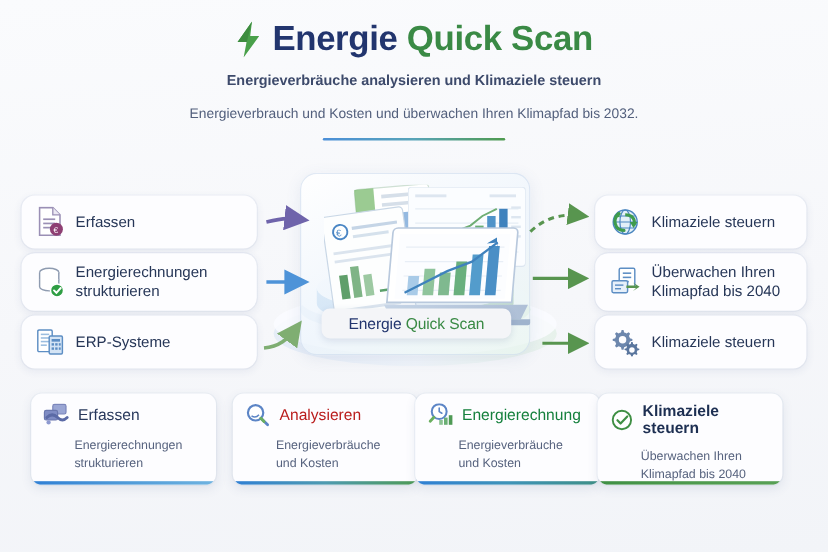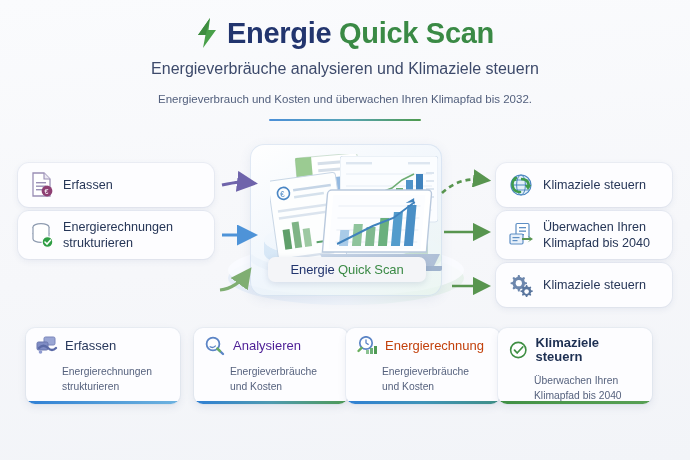--- a/index.html
+++ b/index.html
@@ -19,21 +19,21 @@
   .header { position: absolute; left: 0; top: 0; width: 690px; text-align: center; }
   .title-row {
     display: flex; align-items: center; justify-content: center;
     gap: 9px; margin-top: 18px;
   }
   .bolt { width: 22px; height: 30px; display: block; }
   .title { font-size: 29px; font-weight: bold; letter-spacing: -0.3px; line-height: 1; }
   .t-dark { color: #22356e; }
   .t-green { color: #3a8a45; }
   .subtitle {
-    margin-top: 12px; font-size: 16px; color: #3d4a6b; font-weight: 400;
+    margin-top: 12px; font-size: 12px; color: #3d4a6b; font-weight: 700;
   }
   .lead {
     margin-top: 12px; font-size: 11.5px; color: #53607d; line-height: 1.72;
     width: 520px; margin-left: auto; margin-right: auto;
   }
   .divider {
     margin: 9px auto 0; width: 152px; height: 2px; border-radius: 2px;
     background: linear-gradient(90deg, #4b8fd8 0%, #58a4b8 50%, #4e9a4e 100%);
   }
 
@@ -283,20 +283,42 @@
       </g>
       <circle cx="17.5" cy="20" r="5.4" fill="#2f9e44" stroke="#ffffff" stroke-width="1.2"></circle>
       <path d="M15 20 l2 2 l3.6 -4" stroke="#ffffff" stroke-width="1.6" fill="none" stroke-linecap="round"></path>
     </svg>
     <div class="sc-label">
       <div>Energierechnungen</div>
       <div>strukturieren</div>
     </div>
   </div>
 
+  <div class="side-card lc lc3">
+    <svg class="ic" width="24" height="24" viewBox="0 0 24 24">
+      <rect x="1.5" y="2" width="12" height="18" rx="1" fill="#ffffff" stroke="#5d8ec4" stroke-width="1.2"></rect>
+      <g fill="#9bbddf">
+          <rect x="4" y="5" width="7" height="1.3"></rect>
+          <rect x="4" y="8" width="7" height="1.3"></rect>
+          <rect x="4" y="11" width="7" height="1.3"></rect>
+          <rect x="4" y="14" width="5" height="1.3"></rect>
+        </g>
+      <rect x="11" y="7" width="11" height="15" rx="1" fill="#d4e4f5" stroke="#5d8ec4" stroke-width="1.2"></rect>
+      <g fill="#5d8ec4">
+          <rect x="13" y="9.5" width="7" height="2.2"></rect>
+          <rect x="13" y="13" width="2" height="2"></rect>
+          <rect x="16" y="13" width="2" height="2"></rect>
+          <rect x="19" y="13" width="1.6" height="2"></rect>
+          <rect x="13" y="16.5" width="2" height="2"></rect>
+          <rect x="16" y="16.5" width="2" height="2"></rect>
+          <rect x="19" y="16.5" width="1.6" height="2"></rect>
+        </g>
+    </svg>
+    <div class="sc-label">ERP-Systeme</div>
+  </div>
 
   <div class="side-card rc rc1">
     <svg class="ic" width="26" height="26" viewBox="0 0 26 26">
       <circle cx="13" cy="13" r="10" fill="#e3f0f8" stroke="#4b86c0" stroke-width="1.2"></circle>
       <ellipse cx="13" cy="13" rx="4.4" ry="10" fill="none" stroke="#4b86c0" stroke-width="1"></ellipse>
       <line x1="3" y1="13" x2="23" y2="13" stroke="#4b86c0" stroke-width="1"></line>
       <path d="M4.5 8 h17" stroke="#4b86c0" stroke-width="0.9" fill="none"></path>
       <path d="M4.5 18 h17" stroke="#4b86c0" stroke-width="0.9" fill="none"></path>
       <path d="M8 6 C 2 10, 4 20, 12 20" fill="none" stroke="#3f9b4c" stroke-width="2.6" stroke-linecap="round"></path>
       <path d="M13 7 C 19 7, 22 11, 20 16" fill="none" stroke="#3f9b4c" stroke-width="2.6"></path>
@@ -362,42 +384,42 @@
 
   <div class="bottom-card b2">
     <div class="bc-inner">
       <div class="bc-head">
         <svg width="22" height="20" viewBox="0 0 22 20">
           <circle cx="9" cy="8" r="6.4" fill="#ffffff" stroke="#5c85c6" stroke-width="1.8"></circle>
           <path d="M5.6 10.5 C 7.5 11.8, 10 11.6, 11.8 9.6" fill="none" stroke="#5c85c6" stroke-width="1.3"></path>
           <path d="M13.4 12.6 L19 18" stroke="#5c85c6" stroke-width="2.4" stroke-linecap="round"></path>
           <path d="M13.4 12.6 L16 15.2" stroke="#6aaf5f" stroke-width="2.4" stroke-linecap="round"></path>
         </svg>
-        <div class="bc-title" style="color:#4c1d95">Analysieren</div>
+        <div class="bc-title" style="color:#b91c1c">Analysieren</div>
       </div>
       <div class="bc-sub">
         <div>Energieverbräuche</div>
         <div>und Kosten</div>
       </div>
     </div>
     <div class="bc-bar" style="background:linear-gradient(90deg,#2f7fd4,#4e9ab0,#4e9a55)"></div>
   </div>
 
   <div class="bottom-card b3">
     <div class="bc-inner">
       <div class="bc-head">
         <svg width="22" height="20" viewBox="0 0 22 20">
           <circle cx="10" cy="7" r="6.2" fill="#ffffff" stroke="#5c85c6" stroke-width="1.7"></circle>
           <path d="M10 4 v3 l2.2 1.4" fill="none" stroke="#5c85c6" stroke-width="1.3" stroke-linecap="round"></path>
           <path d="M5.6 11.8 L2.5 15" stroke="#6aaf5f" stroke-width="2.4" stroke-linecap="round"></path>
           <rect x="10" y="14" width="3" height="4" fill="#8cc293"></rect>
           <rect x="14" y="12" width="3" height="6" fill="#6aaf74"></rect>
           <rect x="18" y="10" width="3" height="8" fill="#4f9a55"></rect>
         </svg>
-        <div class="bc-title" style="color:#c2410c">Energierechnung</div>
+        <div class="bc-title" style="color:#15803d">Energierechnung</div>
       </div>
       <div class="bc-sub">
         <div>Energieverbräuche</div>
         <div>und Kosten</div>
       </div>
     </div>
     <div class="bc-bar" style="background:linear-gradient(90deg,#2f7fd4,#3e93b8,#3f8f86)"></div>
   </div>
 
   <div class="bottom-card b4">

